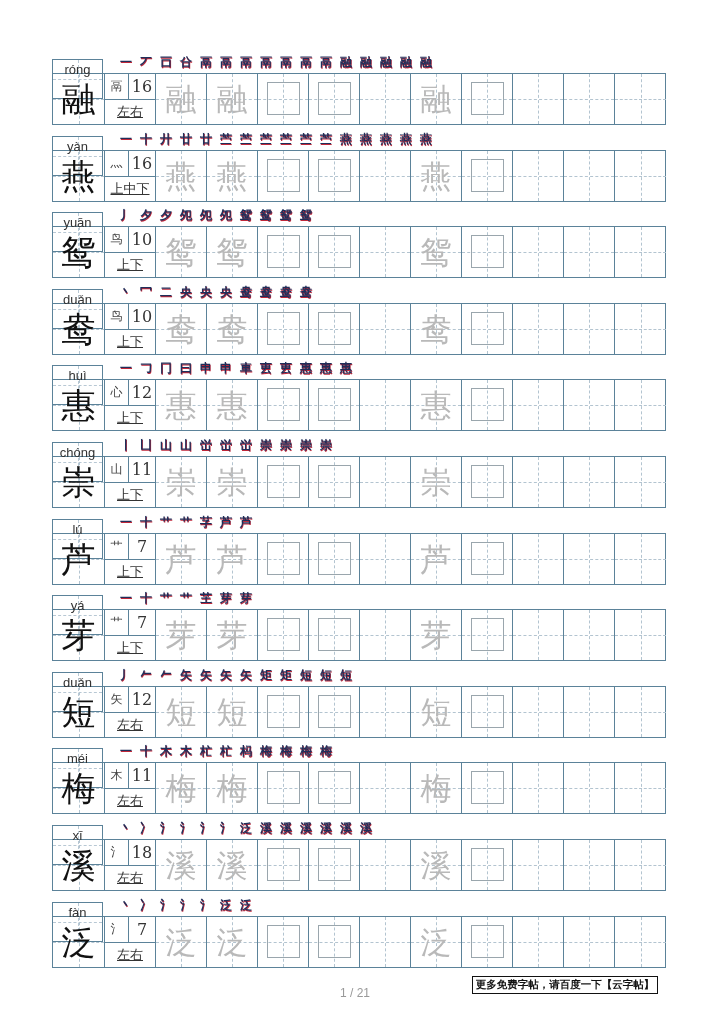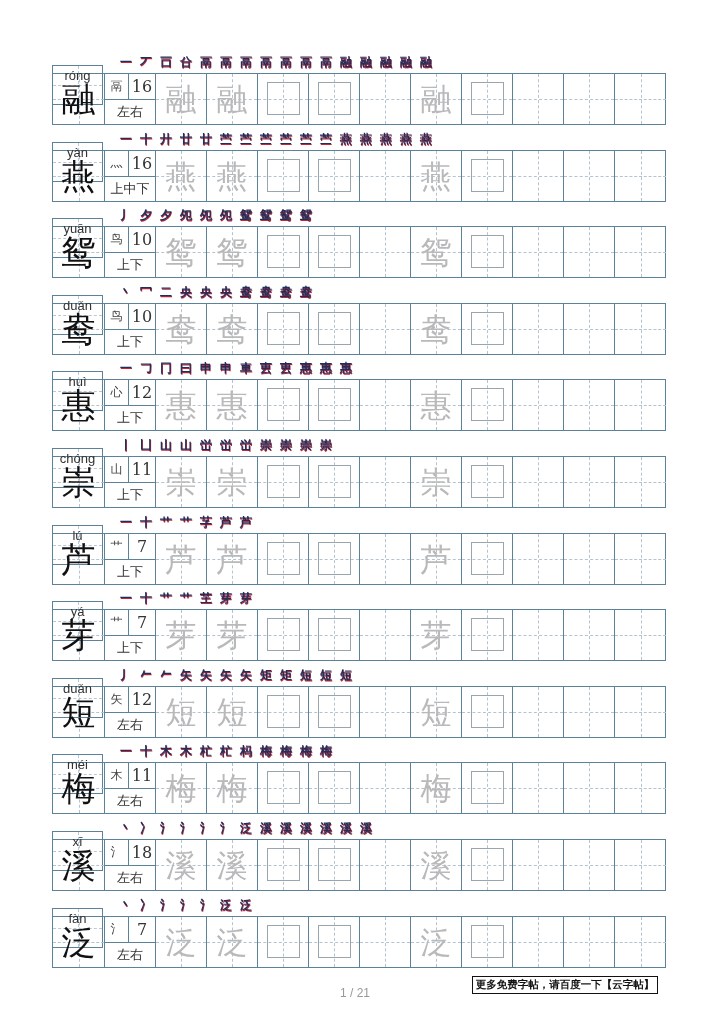--- a/index.html
+++ b/index.html
@@ -1,21 +1,21 @@
 <!DOCTYPE html>
 <html><head>
 <meta charset="utf-8">
 <style>
   html, body { margin: 0; padding: 0; background: #ffffff; }
   body { width: 724px; height: 1024px; position: relative; overflow: hidden;
          font-family: "DejaVu Serif", serif; }
   .sheet { position: absolute; left: 52px; top: 51px; width: 614px; }
   .entry { position: relative; width: 614px; height: 76.6px; }
   .pyrow { position: absolute; left: 0; top: 0; width: 614px; height: 22px; }
-  .pybox { position: absolute; left: 0; top: 14px; width: 51px; height: 40px;
+  .pybox { position: absolute; left: 0; top: 8px; width: 51px; height: 40px;
            border: 1.4px solid #5b8299; box-sizing: border-box; background: #fff; }
   .pybox::before { content: ""; position: absolute; left: 0; right: 0; top: 50%;
            border-top: 1px dashed #b8c8d4; }
   .pybox::after { content: ""; position: absolute; top: 0; bottom: 0; left: 50%;
            border-left: 1px dashed #b8c8d4; }
   .pinyin { position: absolute; left: 0; right: 0; top: 2px; text-align: center;
            font-family: "Liberation Sans", sans-serif; font-size: 13px; color: #333;
            z-index: 2; background: transparent; }
   .strokes { position: absolute; left: 66px; top: 2px; height: 18px; display: flex; gap: 4px;
            font-family: "DejaVu Sans", sans-serif; font-size: 12px; font-weight: bold; }
@@ -34,21 +34,21 @@
   .main .ch { position: absolute; left: 0; right: 0; top: 5px; text-align: center;
           font-size: 34px; color: #111; z-index: 2; line-height: 40px; }
   .info { width: 51px; position: relative; }
   .info .rad { position: absolute; left: 0; top: 0; width: 24px; height: 26px;
           border-right: 1.2px solid #5b8299; border-bottom: 1.2px solid #5b8299; box-sizing: border-box;
           font-size: 12px; color: #444; text-align: center; line-height: 25px; }
   .info .cnt { position: absolute; left: 24px; top: 0; right: 0; height: 26px;
           border-bottom: 1.2px solid #5b8299; box-sizing: border-box;
           font-size: 16px; color: #333; text-align: center; line-height: 25px; }
   .info .struct { position: absolute; left: 0; right: 0; top: 26px; bottom: 0;
-          font-size: 13px; color: #333; text-align: center; line-height: 24px; }
+          font-size: 13px; color: #333; text-align: center; line-height: 24px; text-decoration: underline; }
   .trace { position: absolute; left: 0; right: 0; top: 6px; text-align: center;
           font-size: 31px; color: #b9b9b9; line-height: 38px; z-index: 2; }
   .inner { position: absolute; left: 9px; top: 8px; width: 33px; height: 33px;
           border: 1.3px solid #9aa6ad; box-sizing: border-box; z-index: 2; }
   .footer-page { position: absolute; left: 340px; top: 986px; font-family: Liberation Sans, sans-serif;
           font-size: 12px; color: #999; }
   .footer-ad { position: absolute; left: 472px; top: 976px; width: 186px; height: 18px;
           border: 1.4px solid #111; box-sizing: border-box; font-family: Liberation Mono, monospace;
           font-size: 10.5px; font-weight: bold; color: #111; text-align: center; line-height: 16px;
           white-space: nowrap; overflow: hidden; }

